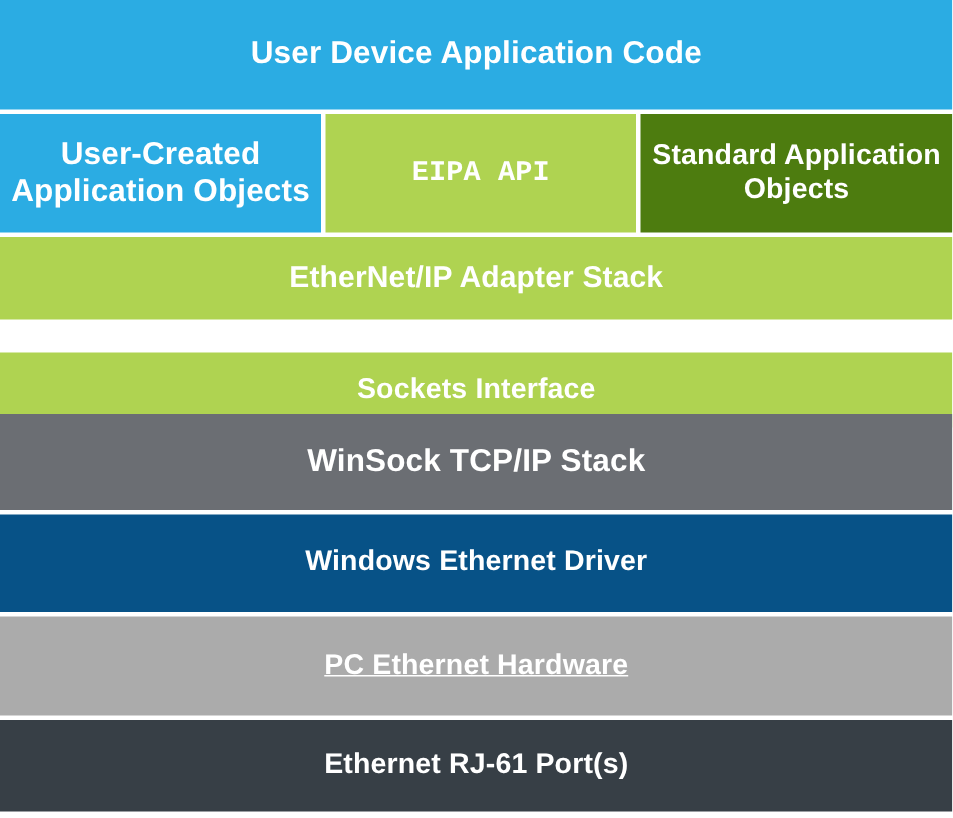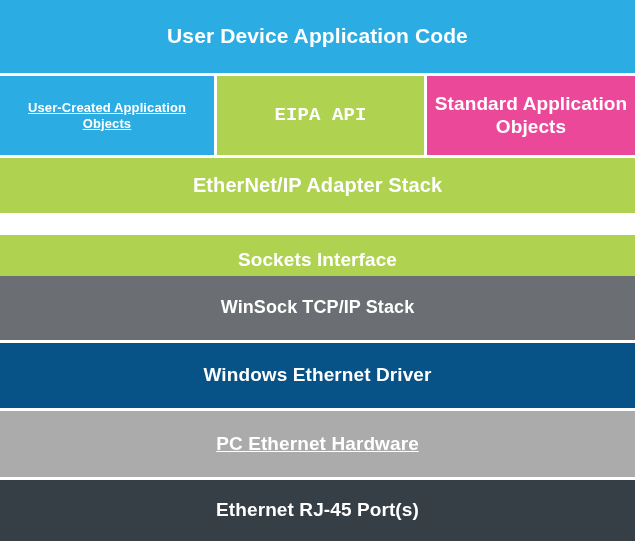--- a/index.html
+++ b/index.html
@@ -56,34 +56,33 @@
     align-items: center;
     justify-content: center;
     box-sizing: border-box;
     overflow: hidden;
   }
   .col-user-created {
     width: 214px;
     background: #2BACE3;
   }
   .col-user-created .layer-label {
-    font-size: 13px;
+    font-size: 21px;
     white-space: normal;
     padding: 0 6px;
-    text-decoration: underline;
   }
   .col-gap { width: 3px; background: #ffffff; }
   .col-eipa-api {
     width: 207px;
     background: #AFD351;
   }
   .col-eipa-api .layer-label { font-size: 19px; font-family: Liberation Mono, monospace; }
   .col-standard {
     width: 208px;
-    background: #ec4899;
+    background: #4d7c0f;
   }
   .col-standard .layer-label {
     font-size: 19px;
     white-space: normal;
     padding: 0 1px;
   }
 
   
   .row-adapter-stack {
     top: 158px;
@@ -99,21 +98,21 @@
     background: #AFD351;
   }
   .row-sockets .layer-label { font-size: 19px; }
 
   
   .row-winsock {
     top: 276px;
     height: 64px;
     background: #6B6E73;
   }
-  .row-winsock .layer-label { font-size: 18px; text-align: right; }
+  .row-winsock .layer-label { font-size: 21px; text-align: right; }
 
   
   .row-driver {
     top: 343px;
     height: 65px;
     background: #075287;
   }
   .row-driver .layer-label { font-size: 19px; }
 
   
@@ -169,16 +168,16 @@
 
   <div class="layer row-driver">
     <span class="layer-label">Windows Ethernet Driver</span>
   </div>
 
   <div class="layer row-hardware">
     <span class="layer-label">PC Ethernet Hardware</span>
   </div>
 
   <div class="layer row-port">
-    <span class="layer-label">Ethernet RJ-45 Port(s)</span>
+    <span class="layer-label">Ethernet RJ-61 Port(s)</span>
   </div>
 
 </div>
 
 </body></html>

